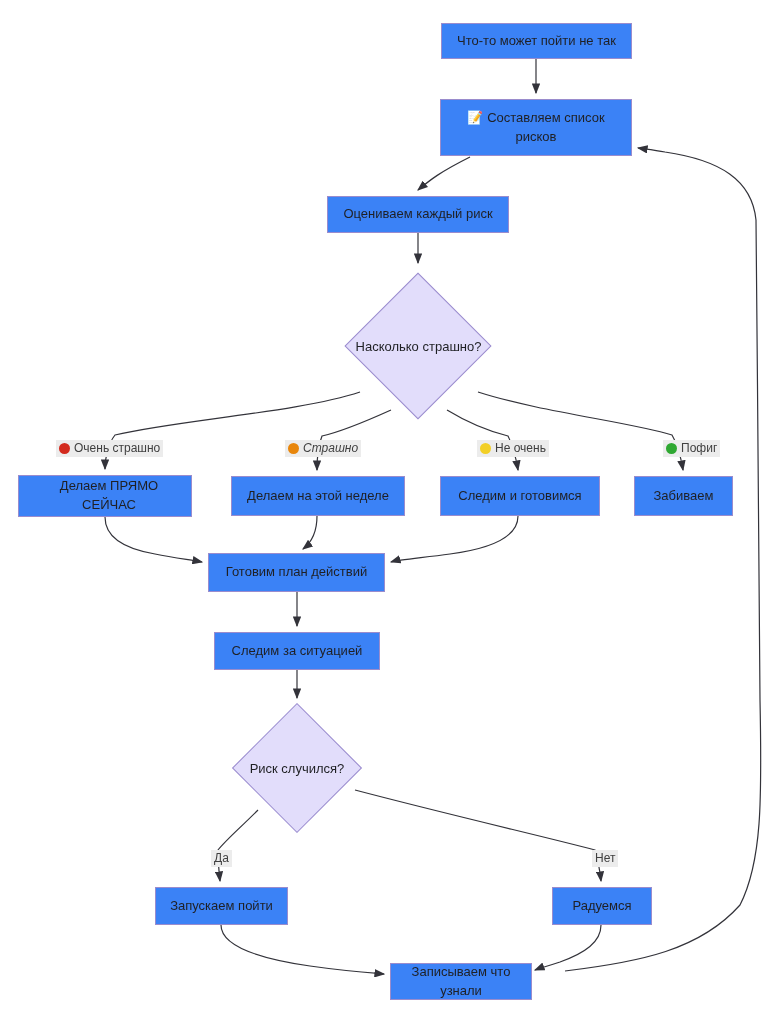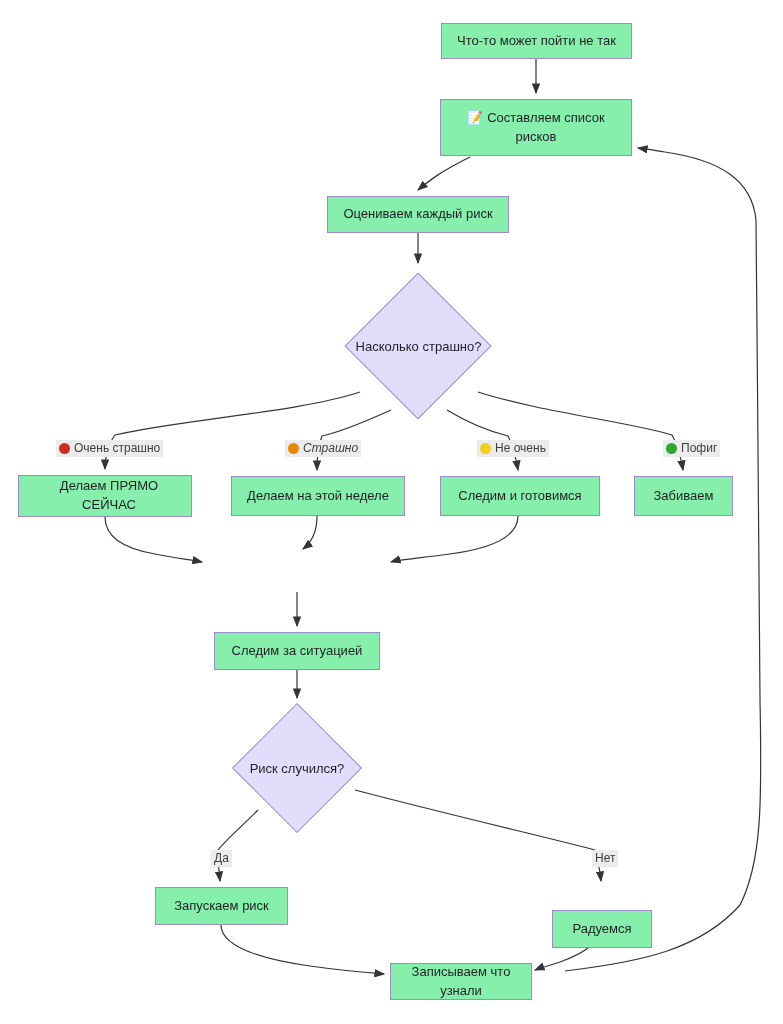--- a/index.html
+++ b/index.html
@@ -24,21 +24,21 @@
     position: absolute;
     left: 0;
     top: 0;
     width: 783px;
     height: 1024px;
     pointer-events: none;
   }
   .node {
     position: absolute;
     box-sizing: border-box;
-    background: #86efac;
+    background: #3b82f6;
     border: 1px solid #9a8ccd;
     color: #1f2024;
     font-size: 13px;
     line-height: 1.45;
     display: flex;
     align-items: center;
     justify-content: center;
     text-align: center;
     padding: 2px 6px;
   }
@@ -142,35 +142,38 @@
   </div>
 
   <div class="node" style="left:440px; top:476px; width:160px; height:40px;">
     <span class="node-label">Следим и готовимся</span>
   </div>
 
   <div class="node" style="left:634px; top:476px; width:99px; height:40px;">
     <span class="node-label">Забиваем</span>
   </div>
 
+  <div class="node" style="left:208px; top:553px; width:177px; height:39px;">
+    <span class="node-label">Готовим план действий</span>
+  </div>
 
   <div class="node" style="left:214px; top:632px; width:166px; height:38px;">
     <span class="node-label">Следим за ситуацией</span>
   </div>
 
   <div class="diamond" style="left:251px; top:722px; width:92px; height:92px;"></div>
   <div class="diamond-text" style="left:237px; top:752px; width:120px; height:32px;">
     <span>Риск случился?</span>
   </div>
 
   <div class="node" style="left:155px; top:887px; width:133px; height:38px;">
-    <span class="node-label">Запускаем риск</span>
-  </div>
-
-  <div class="node" style="left:552px; top:910px; width:100px; height:38px;">
+    <span class="node-label">Запускаем пойти</span>
+  </div>
+
+  <div class="node" style="left:552px; top:887px; width:100px; height:38px;">
     <span class="node-label">Радуемся</span>
   </div>
 
   <div class="node" style="left:390px; top:963px; width:142px; height:37px;">
     <span class="node-label">Записываем что узнали</span>
   </div>
 
   <div class="edge-label" style="left:56px; top:440px;">
     <span class="dot" style="background:#d32a1e;"></span>
     <span>Очень страшно</span>

